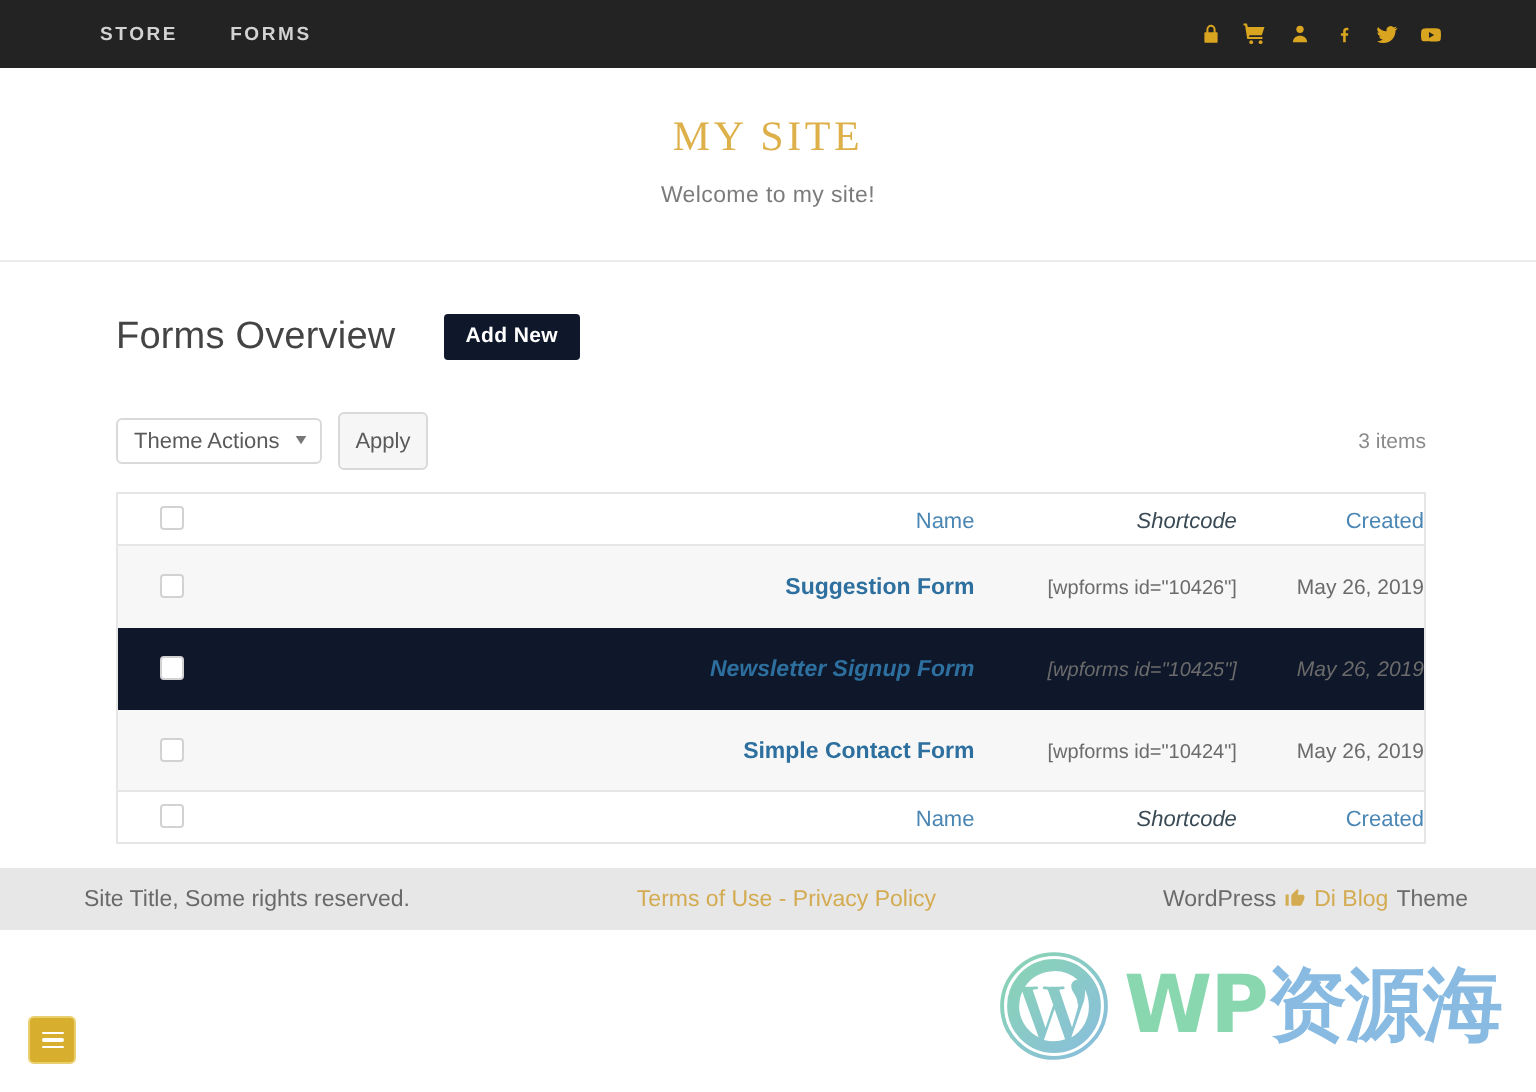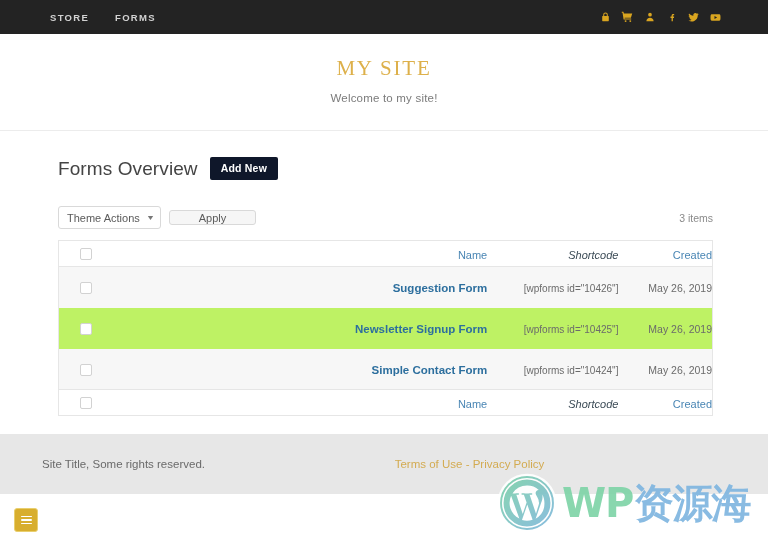--- a/index.html
+++ b/index.html
@@ -78,21 +78,21 @@
 
   
   .content {
     padding: 26px 55px 0 58px;
     background: #fff;
   }
 
   .page-head {
     display: flex;
     align-items: center;
-    gap: 12px;
+    gap: 24px;
     margin-bottom: 26px;
   }
   .page-title {
     font-size: 19px;
     color: #444;
     font-weight: 400;
     letter-spacing: 0.1px;
   }
   .btn-addnew {
     background: #0f172a;
@@ -127,22 +127,22 @@
     cursor: pointer;
   }
   .bulk-select .caret {
     font-size: 7px;
     margin-left: 7px;
     color: #777;
     transform: scaleX(1.3);
   }
   .btn-apply {
     margin-left: 8px;
-    height: 15px;
-    padding: 0 29px;
+    height: 29px;
+    padding: 0 8px;
     background: #f6f6f6;
     border: 1px solid #d9d9d9;
     border-radius: 3px;
     font-size: 11px;
     color: #5a5a5a;
     cursor: pointer;
     font-family: "Liberation Sans", sans-serif;
   }
   .items-count {
     margin-left: auto;
@@ -197,21 +197,21 @@
     border: 1px solid #d2d2d2;
     border-radius: 2px;
     background: #fff;
     display: inline-block;
     cursor: pointer;
     vertical-align: middle;
   }
 
   .forms-table tbody tr { height: 41px; }
   .forms-table tbody tr.alt { background: #f7f7f7; }
-  .forms-table tbody tr.plain { background: #bef264; }
+  .forms-table tbody tr.plain { background: #0f172a; font-style: italic; }
   .forms-table tbody td { border: none; }
 
   .form-name {
     font-size: 11.5px;
     font-weight: 700;
     color: #2d6f9e;
     text-decoration: none;
     cursor: pointer;
   }
   .shortcode {
@@ -223,21 +223,21 @@
     font-size: 10.5px;
     color: #6b6b6b;
   }
 
   
   .site-footer {
     position: absolute;
     left: 0;
     right: 0;
     top: 434px;
-    height: 60px;
+    height: 31px;
     background: #e7e7e7;
     display: flex;
     align-items: center;
     padding: 0 34px 0 42px;
     font-size: 11.5px;
     color: #6a6a6a;
   }
   .footer-left  { flex: 0 0 auto; }
   .footer-mid   {
     flex: 1 1 auto;
@@ -470,20 +470,30 @@
 
 <div class="site-footer">
   <div class="footer-left">Site Title, Some rights reserved.</div>
 
   <div class="footer-mid">
     <a href="#">Terms of Use</a>
     <span>-</span>
     <a href="#">Privacy Policy</a>
   </div>
 
+  <div class="footer-right">
+    <span>WordPress</span>
+    <span class="thumb">
+      <svg viewBox="0 0 24 24" width="11" height="11" fill="currentColor">
+        <path d="M9.2 21.6h8.3c.9 0 1.7-.5 2-1.3l2.7-6.4c.1-.2.1-.4.1-.6v-2c0-.9-.8-1.7-1.7-1.7h-5.6l.9-4.1v-.3c0-.4-.1-.7-.4-.9l-1-.9-6 6c-.3.3-.5.7-.5 1.2v9.3c0 .9.8 1.7 1.7 1.7zM1.7 9.4h3.4v12.2H1.7z"></path>
+      </svg>
+    </span>
+    <a class="diblog" href="#">Di Blog</a>
+    <span>Theme</span>
+  </div>
 </div>
 
 <div class="watermark">
   <svg class="wm-mark" viewBox="0 0 64 64">
     <defs>
       <linearGradient id="wmg" x1="0" y1="0" x2="1" y2="1">
         <stop offset="0%" stop-color="#7fd4a8"></stop>
         <stop offset="100%" stop-color="#7fb6e0"></stop>
       </linearGradient>
     </defs>

